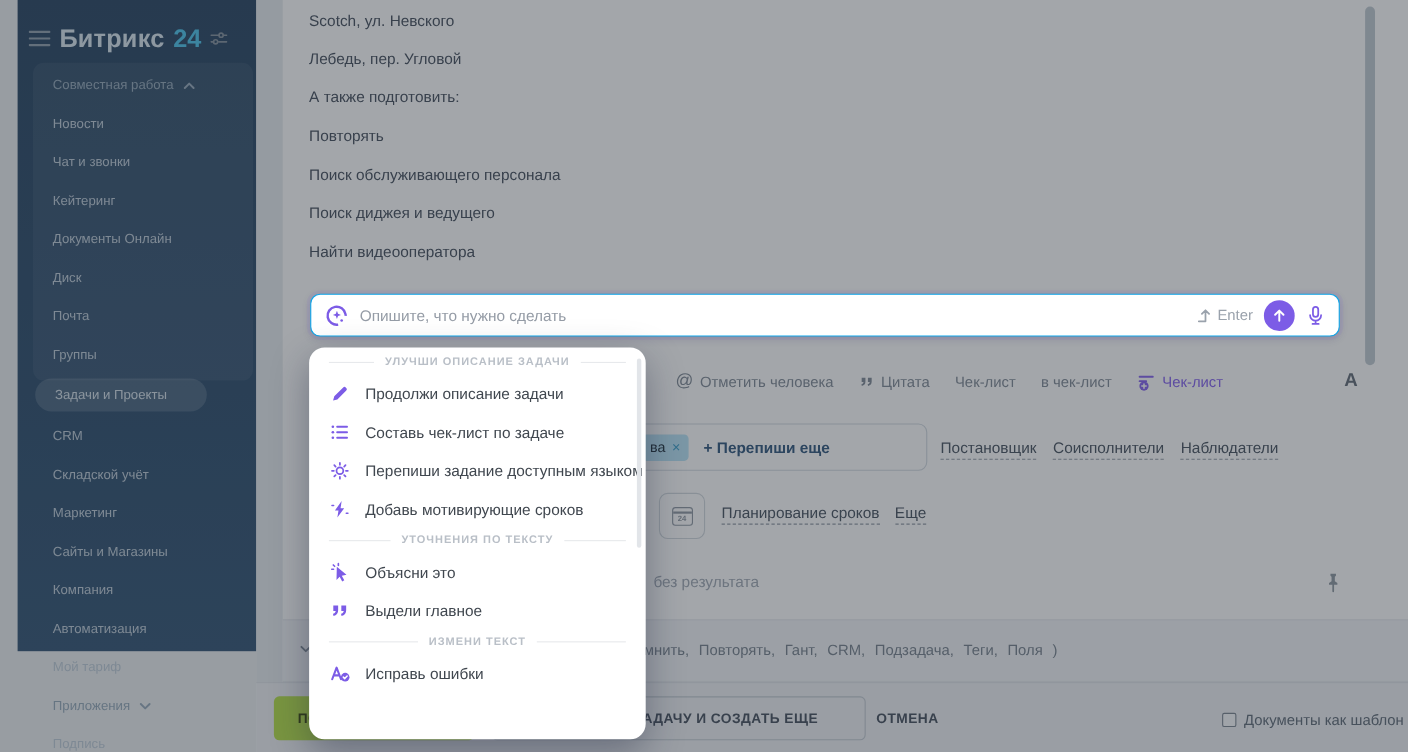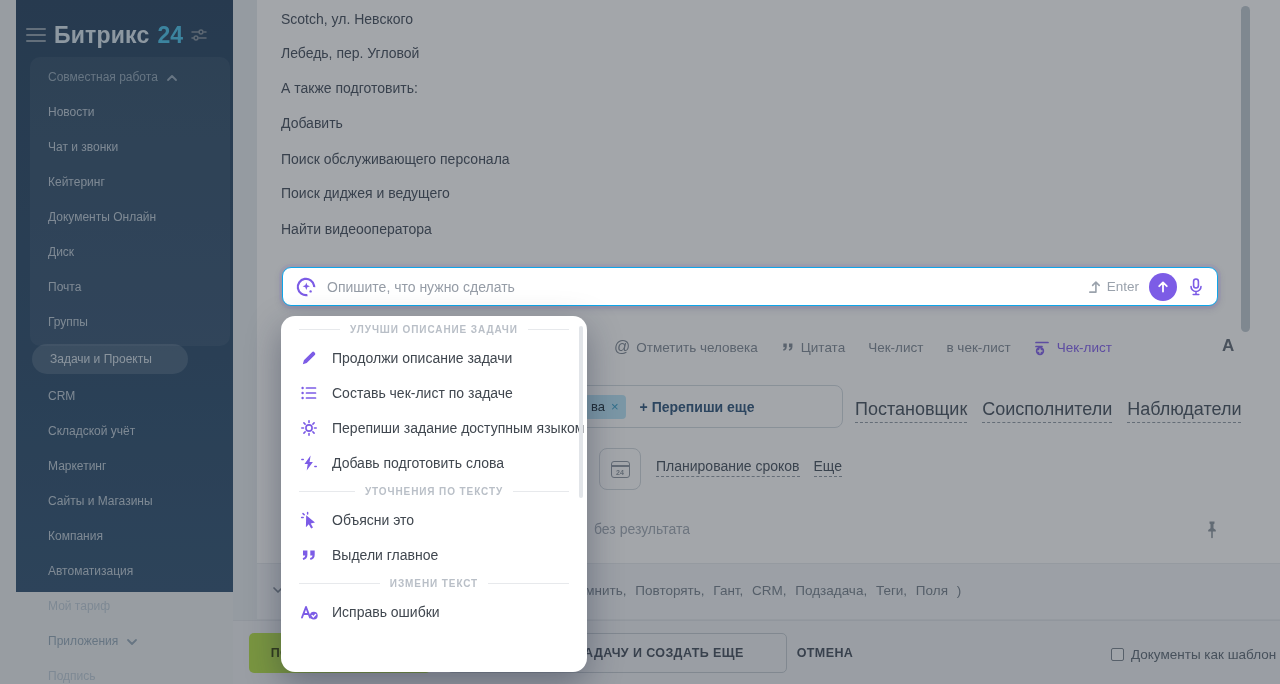--- a/index.html
+++ b/index.html
@@ -37,21 +37,21 @@
   .fmt-item { display:flex; align-items:center; gap:6px; cursor:pointer; }
   .fmt-item.ai { color:#8e6ef0; }
   .font-a { position:absolute; left:989px; top:336px; font-size:17px; color:#6e7781; font-weight:bold; cursor:pointer; }
 
   .chip-box { position:absolute; left:340px; top:385px; width:270px; height:43px; border:1px solid #d6dde3;
     border-radius:8px; display:flex; align-items:center; padding-left:10px; gap:14px; }
   .chip { background:#bfe7f8; border-radius:4px; height:24px; display:flex; align-items:center;
     padding:0 7px; gap:6px; font-size:13px; color:#2d3c47; }
   .chip-x { color:#49a7cf; font-size:13px; cursor:pointer; }
   .add-more { font-size:14px; font-weight:bold; color:#3f6387; cursor:pointer; }
-  .role-links { position:absolute; left:622px; top:399px; display:flex; gap:15px; font-size:18px; color:#555f6b; }
+  .role-links { position:absolute; left:622px; top:399px; display:flex; gap:15px; font-size:14px; color:#555f6b; }
   .dashed { border-bottom:1px dashed #9aa3ad; padding-bottom:2px; cursor:pointer; white-space:nowrap; }
 
   .cal-btn { position:absolute; left:366px; top:448px; width:42px; height:42px; border:1px solid #d5dbe0;
     border-radius:8px; display:flex; align-items:center; justify-content:center; cursor:pointer; }
   .cal { width:19px; height:17px; border:1.5px solid #98a1aa; border-radius:3px; position:relative;
     display:flex; align-items:flex-end; justify-content:center; }
   .cal::before { content:""; position:absolute; left:0; right:0; top:3.5px; height:1.5px; background:#98a1aa; }
   .cal span { font-size:7px; color:#98a1aa; line-height:9px; font-weight:bold; }
   .plan-links { position:absolute; left:423px; top:458px; display:flex; gap:14px; font-size:14px; color:#555f6b; }
 
@@ -155,21 +155,21 @@
   <div class="close-fab">
     <span>×</span>
   </div>
 
   <div class="content">
     <div class="gutter"></div>
 
     <div class="desc-line" style="top:11px">Scotch, ул. Невского</div>
     <div class="desc-line" style="top:45px">Лебедь, пер. Угловой</div>
     <div class="desc-line" style="top:80px">А также подготовить:</div>
-    <div class="desc-line" style="top:115px">Добавить</div>
+    <div class="desc-line" style="top:115px">Повторять</div>
     <div class="desc-line" style="top:151px">Поиск обслуживающего персонала</div>
     <div class="desc-line" style="top:185px">Поиск диджея и ведущего</div>
     <div class="desc-line" style="top:221px">Найти видеооператора</div>
 
     <div class="page-scroll"></div>
 
     <div class="fmt-row">
       <div class="fmt-item">
         <span style="font-size:16px">@</span>
         <span>Отметить человека</span>
@@ -302,21 +302,21 @@
         </span>
       <span class="lbl">Перепиши задание доступным языком</span>
     </div>
     <div class="mi">
       <span class="ic">
           <svg width="18" height="18" viewBox="0 0 18 18">
             <path d="M10.6 1.5L4.5 10h3.2l-1 6.5L12.9 8H9.6l1-6.5z" fill="#7c5ce6"></path>
             <path d="M1.8 5.5h1.5M14.8 12.5h1.5" stroke="#7c5ce6" stroke-width="1.4" stroke-linecap="round"></path>
           </svg>
         </span>
-      <span class="lbl">Добавь подготовить слова</span>
+      <span class="lbl">Добавь мотивирующие сроков</span>
     </div>
 
     <div class="sec-hdr">УТОЧНЕНИЯ ПО ТЕКСТУ</div>
 
     <div class="mi">
       <span class="ic">
           <svg width="18" height="18" viewBox="0 0 18 18">
             <path d="M6.2 4.2L15 11.6l-4.3.8 2.3 4.2-1.9 1-2.3-4.3-2.9 2.9z" fill="#7c5ce6"></path>
             <path d="M1.6 6.5h1.6M3 2.6l1.2 1.2M7.6 1.4v1.6" stroke="#7c5ce6" stroke-width="1.5" stroke-linecap="round"></path>
           </svg>

